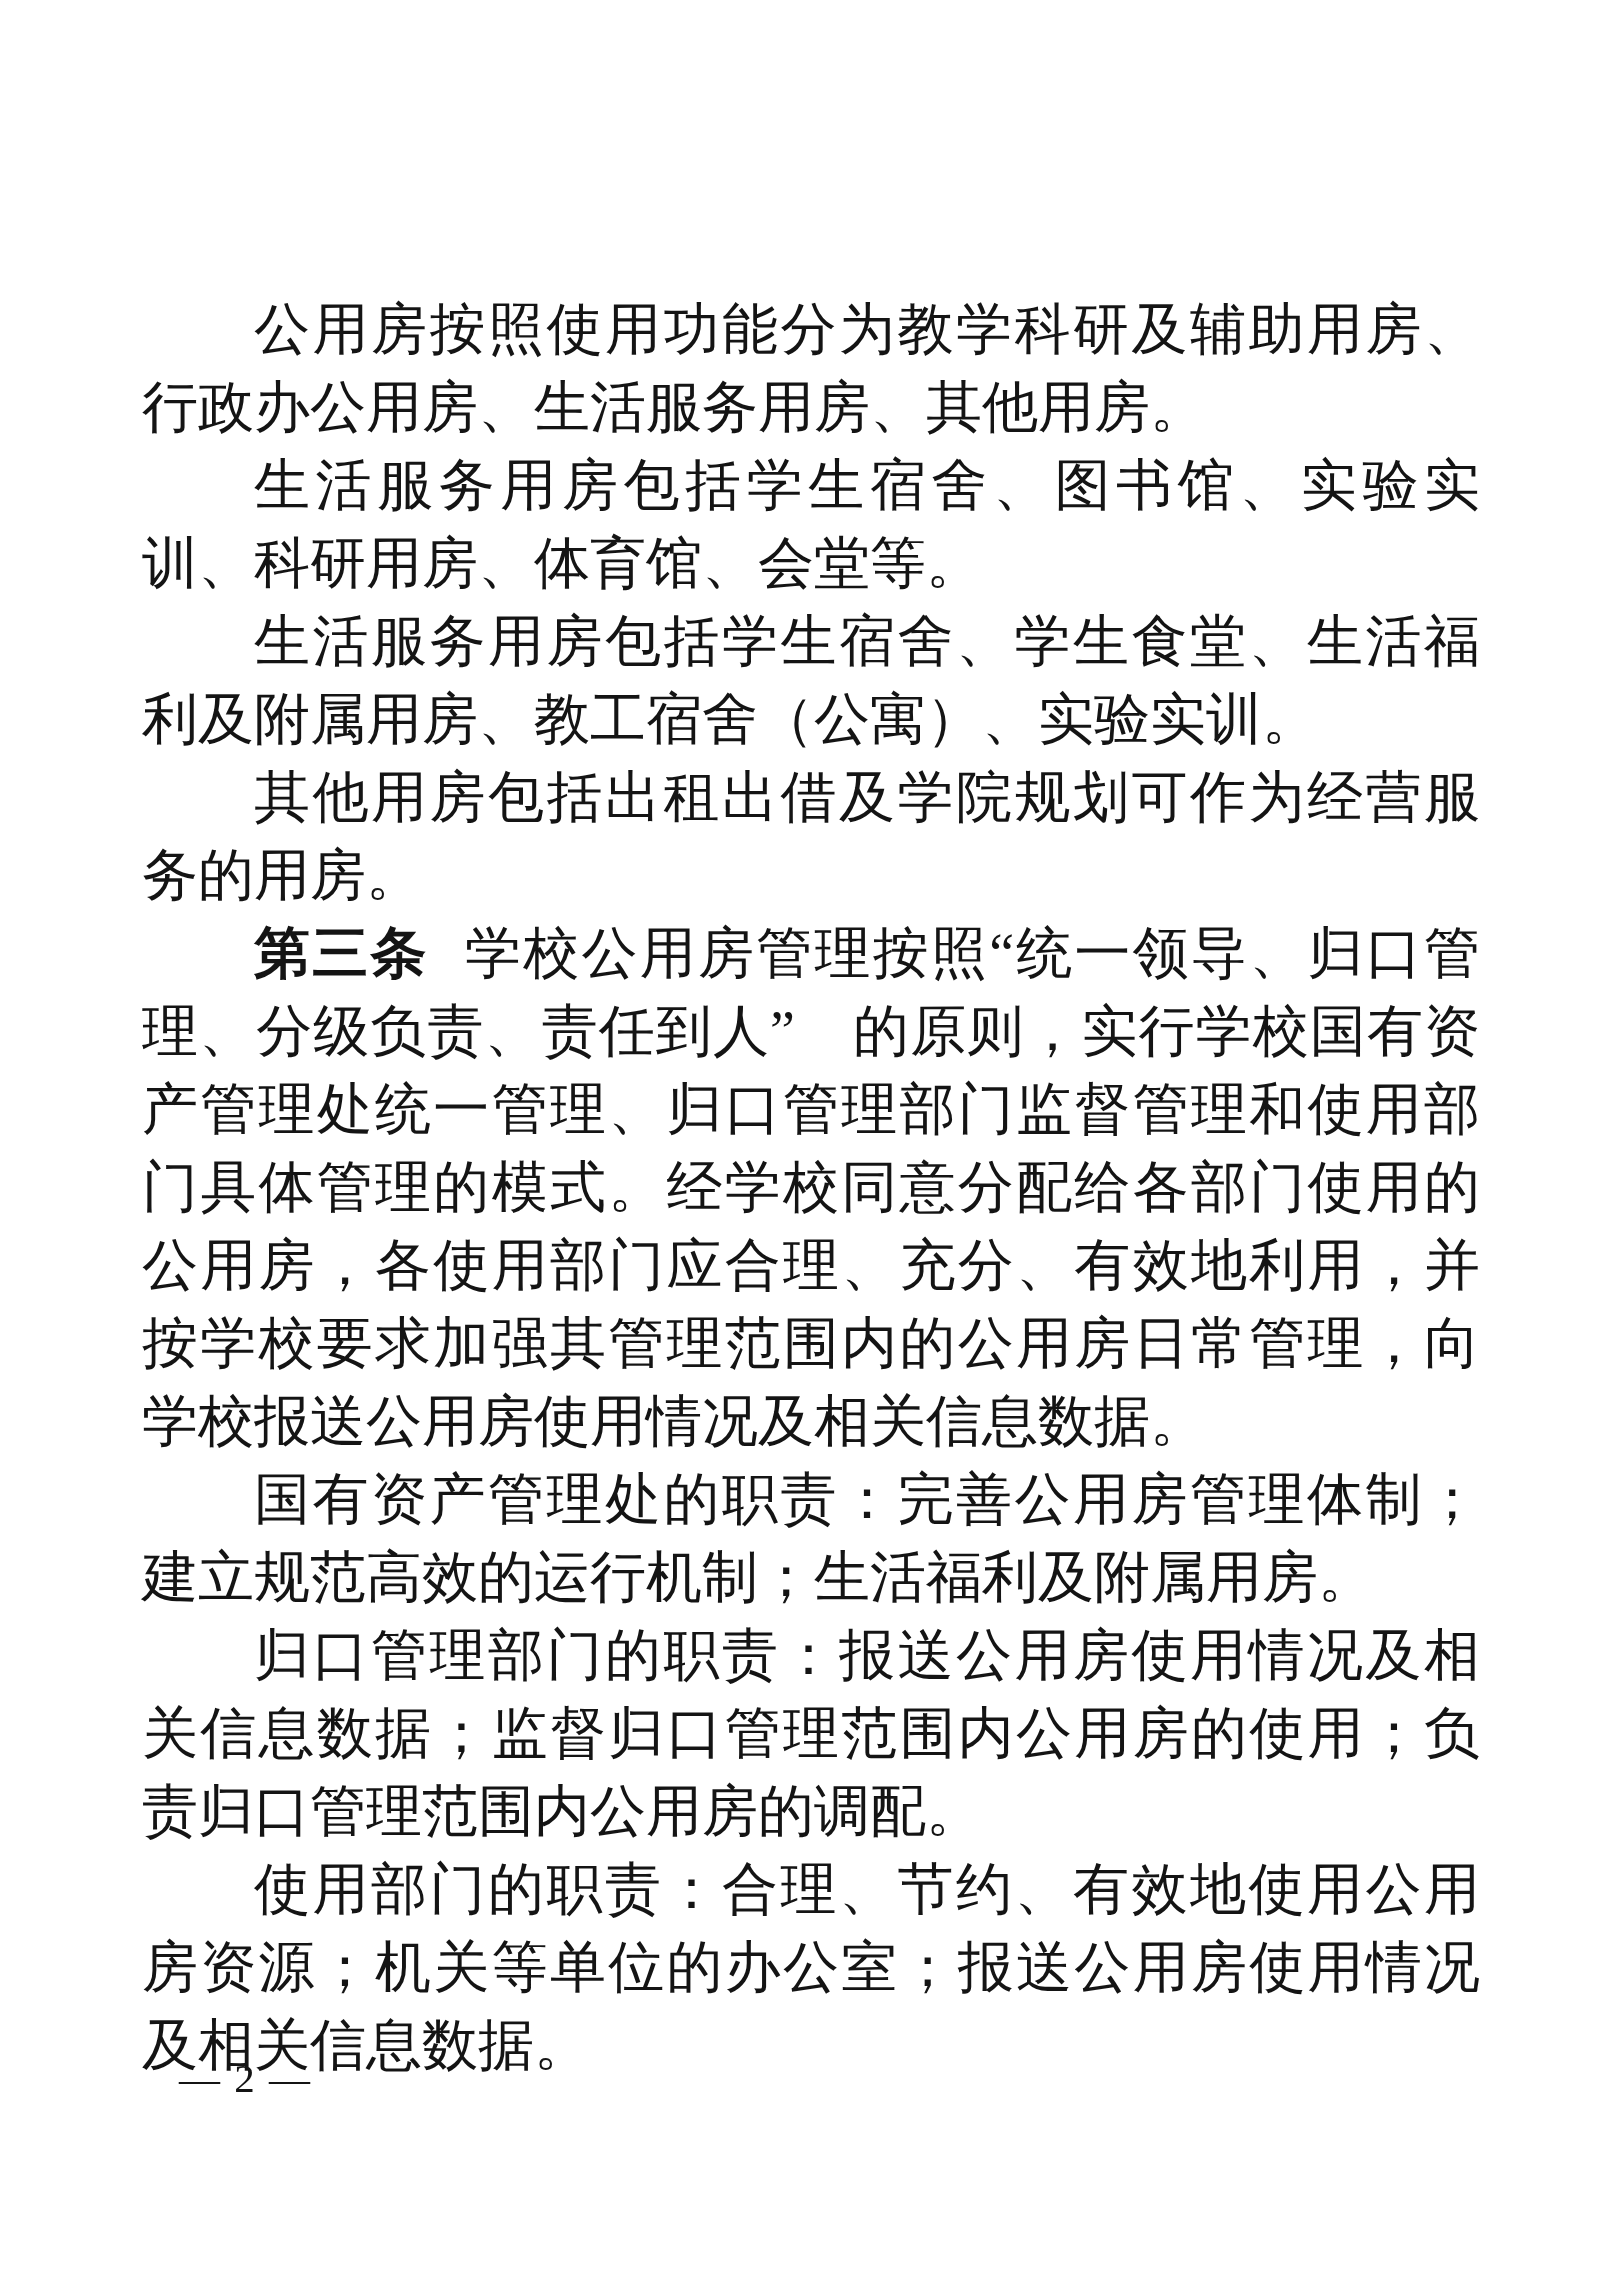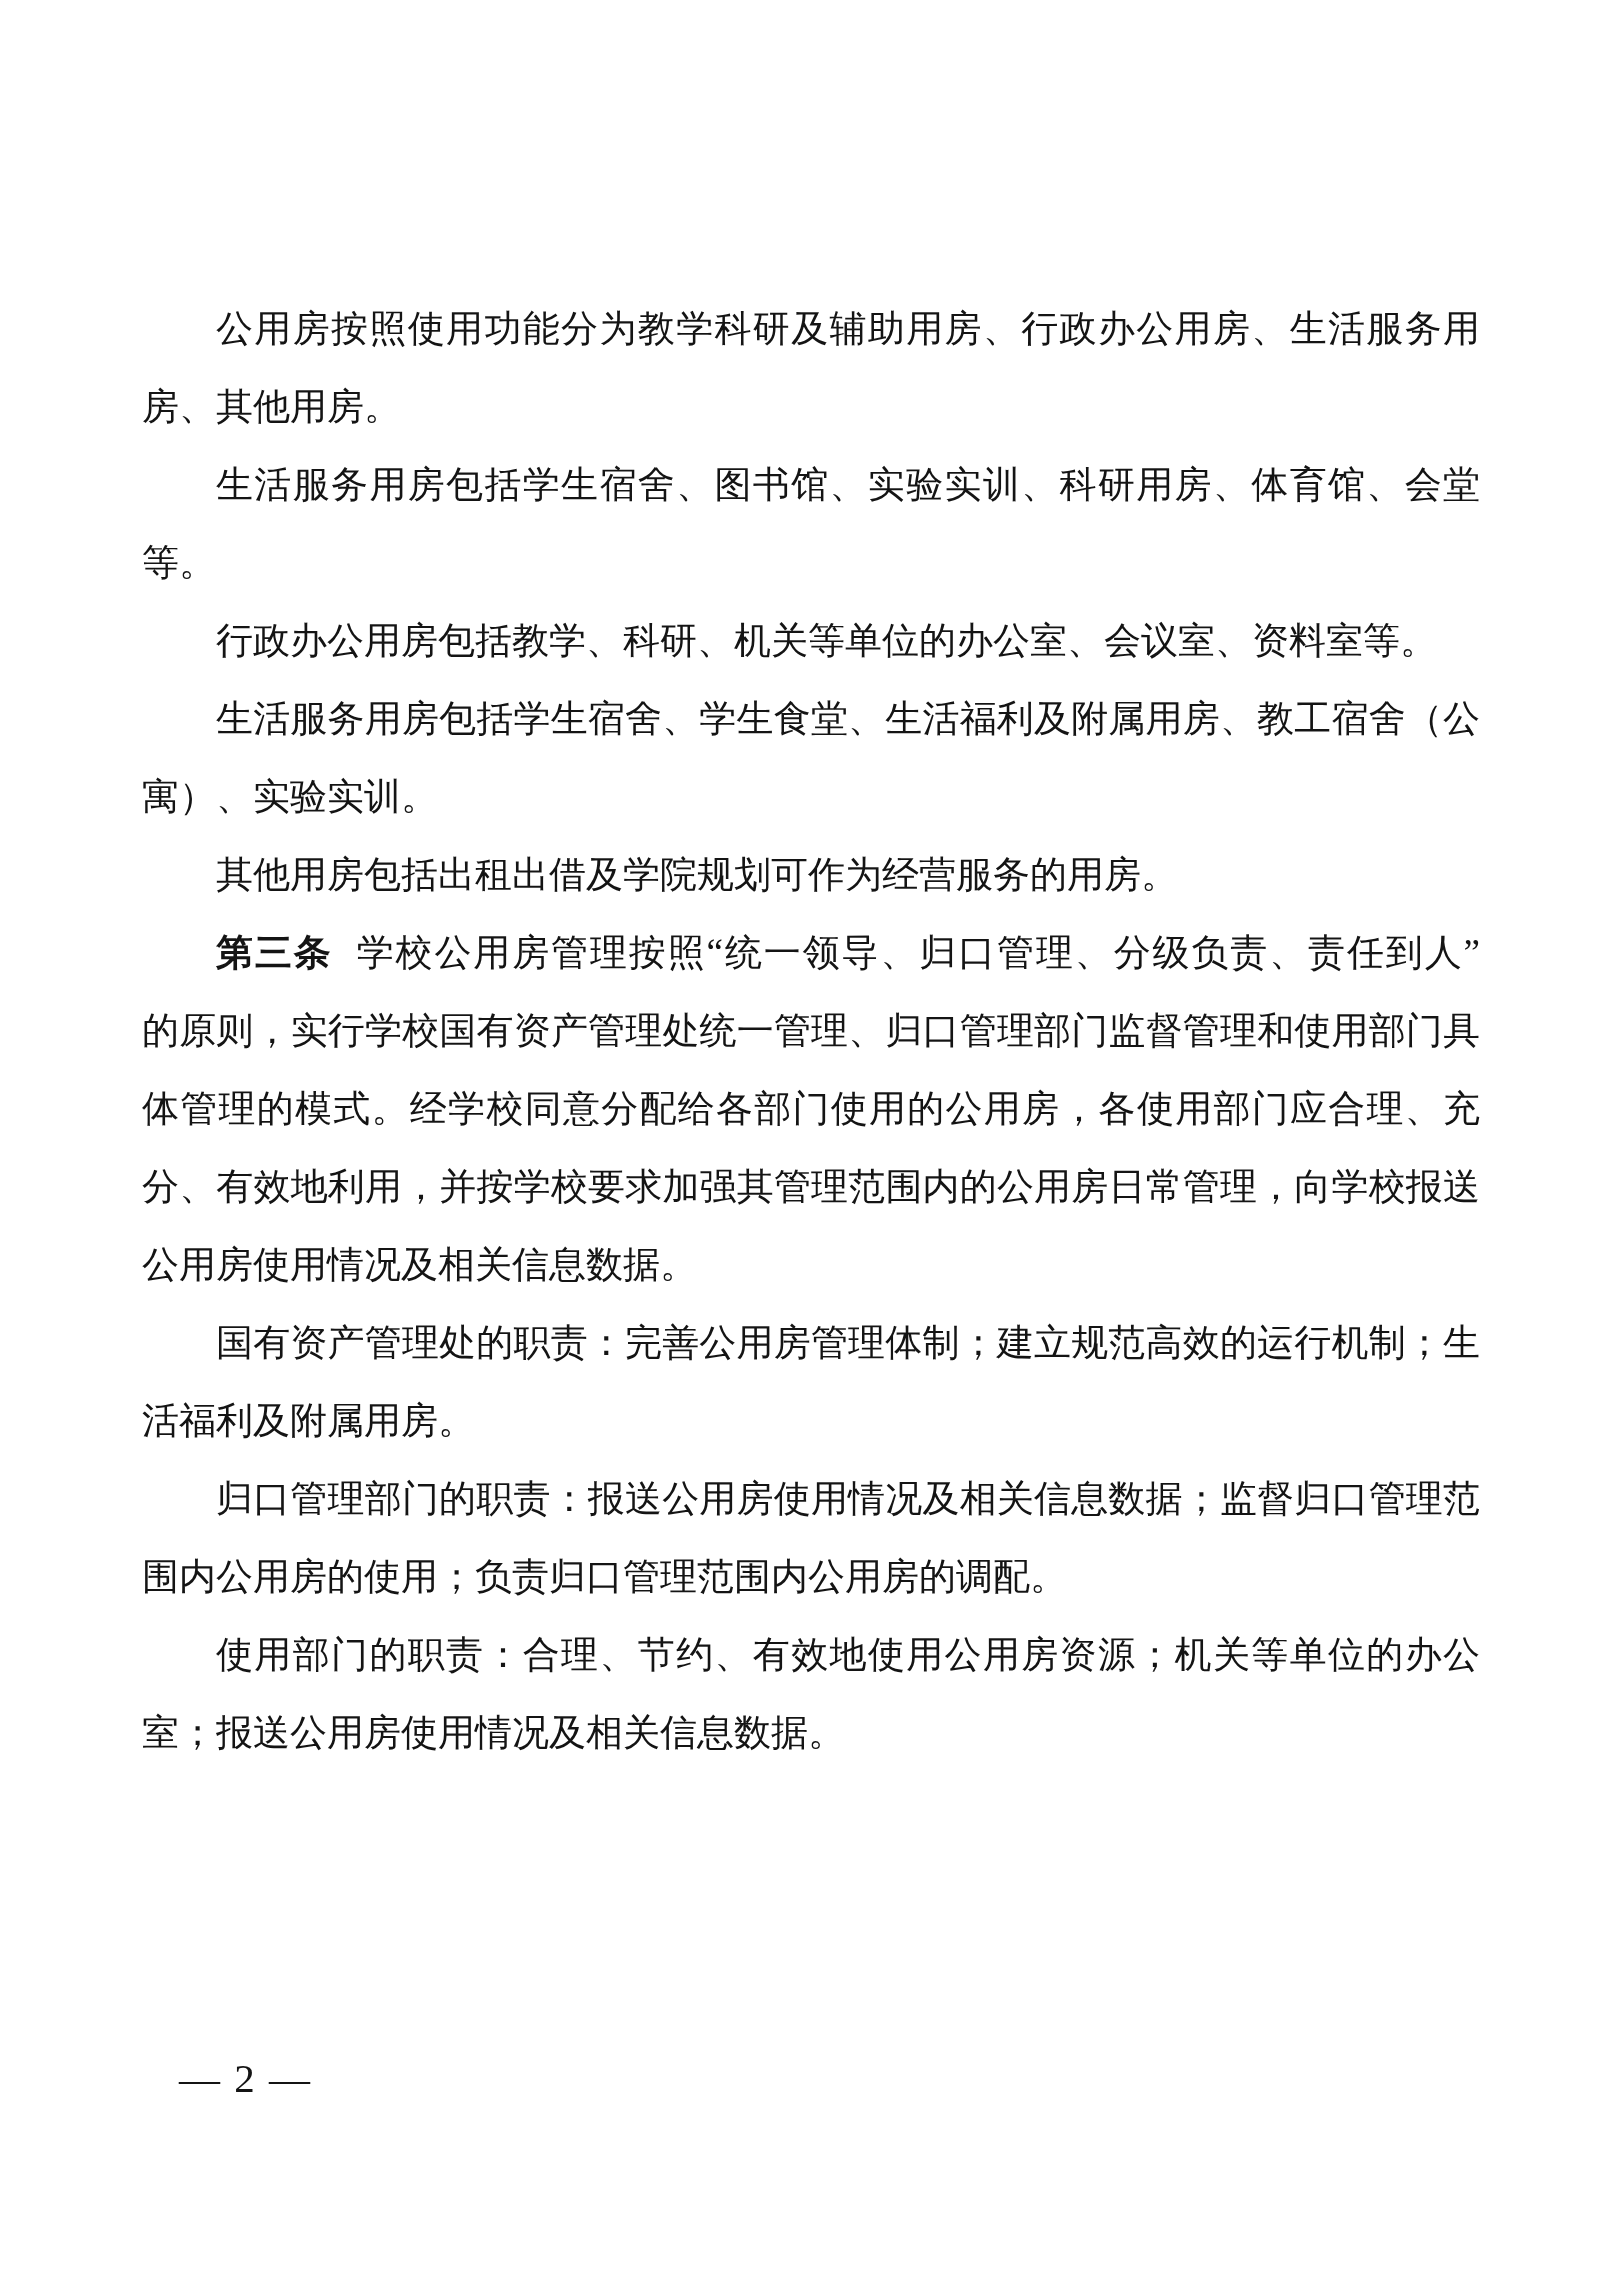--- a/index.html
+++ b/index.html
@@ -18,21 +18,21 @@
     inset: 0;
     background: #ffffff;
   }
   .doc-body {
     position: absolute;
     left: 142px;
     right: 141px;
     top: 290px;
     color: #141414;
     font-family: "Liberation Serif", "DejaVu Serif", serif;
-    font-size: 37px;
+    font-size: 56px;
     line-height: 78px;
     text-align: justify;
     text-justify: inter-ideograph;
   }
   .doc-body p {
     margin: 0;
     padding: 0;
     text-indent: 2em;
     word-break: break-all;
   }
@@ -51,21 +51,20 @@
     letter-spacing: 2px;
   }
 </style>
 </head>
 <body>
 
 <div class="page">
   <div class="doc-body">
     <p>公用房按照使用功能分为教学科研及辅助用房、行政办公用房、生活服务用房、其他用房。</p>
     <p>生活服务用房包括学生宿舍、图书馆、实验实训、科研用房、体育馆、会堂等。</p>
-    <p>行政办公用房包括教学、科研、机关等单位的办公室、会议室、资料室等。</p>
     <p>生活服务用房包括学生宿舍、学生食堂、生活福利及附属用房、教工宿舍（公寓）、实验实训。</p>
     <p>其他用房包括出租出借及学院规划可作为经营服务的用房。</p>
     <p><span class="clause-heading">第三条</span><span>学校公用房管理按照“统一领导、归口管理、分级负责、责任到人”　的原则，实行学校国有资产管理处统一管理、归口管理部门监督管理和使用部门具体管理的模式。经学校同意分配给各部门使用的公用房，各使用部门应合理、充分、有效地利用，并按学校要求加强其管理范围内的公用房日常管理，向学校报送公用房使用情况及相关信息数据。</span></p>
     <p>国有资产管理处的职责：完善公用房管理体制；建立规范高效的运行机制；生活福利及附属用房。</p>
     <p>归口管理部门的职责：报送公用房使用情况及相关信息数据；监督归口管理范围内公用房的使用；负责归口管理范围内公用房的调配。</p>
     <p>使用部门的职责：合理、节约、有效地使用公用房资源；机关等单位的办公室；报送公用房使用情况及相关信息数据。</p>
   </div>
   <div class="page-footer">— 2 —</div>
 </div>
 

